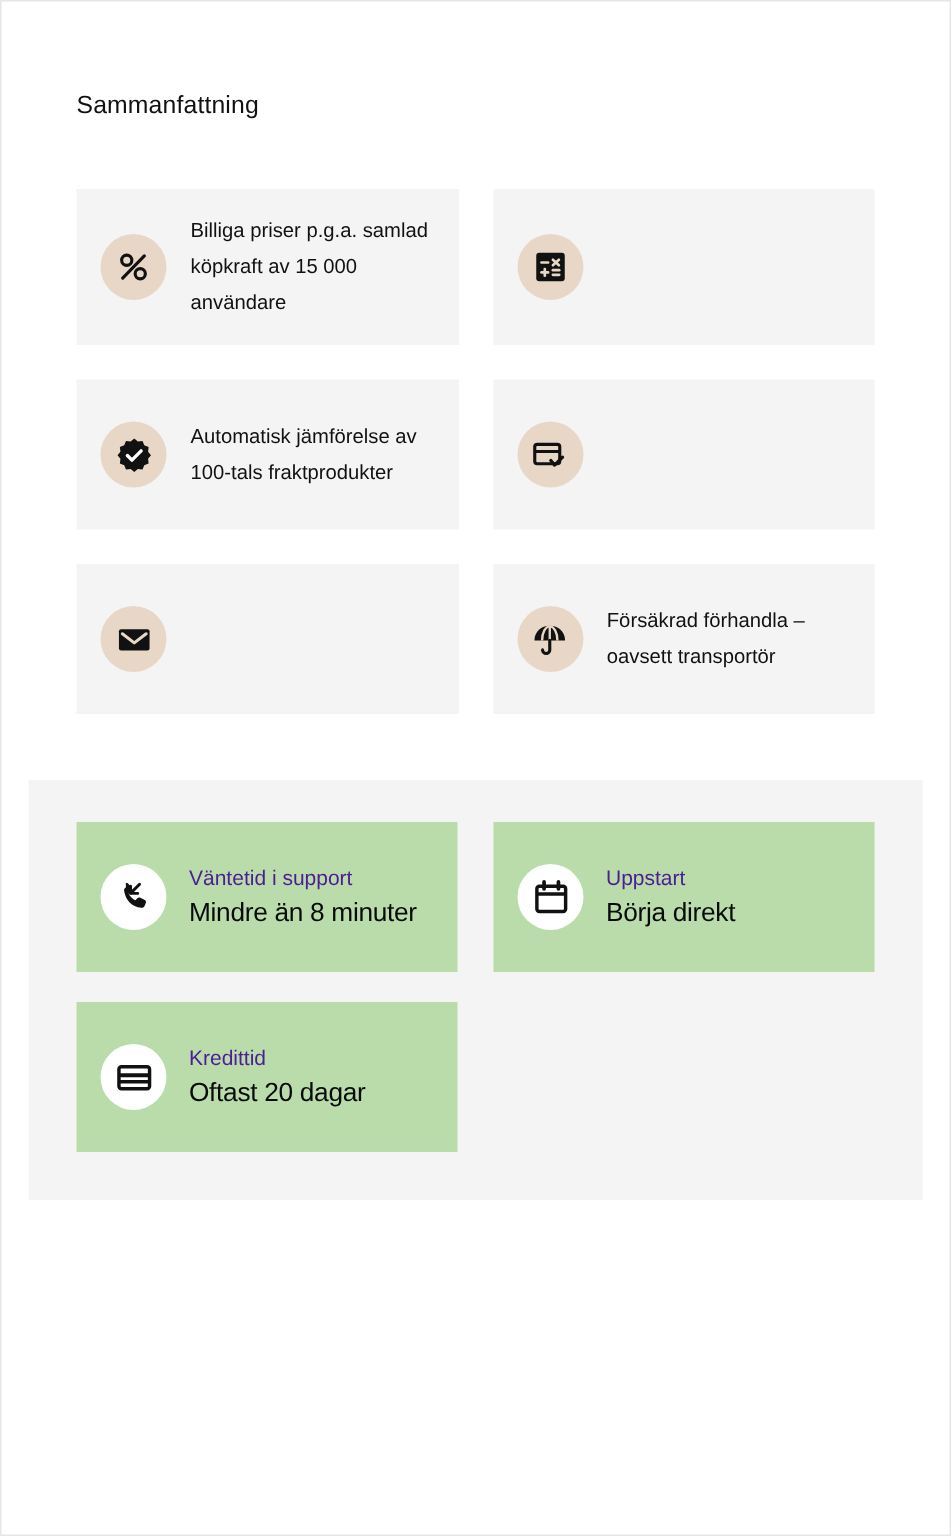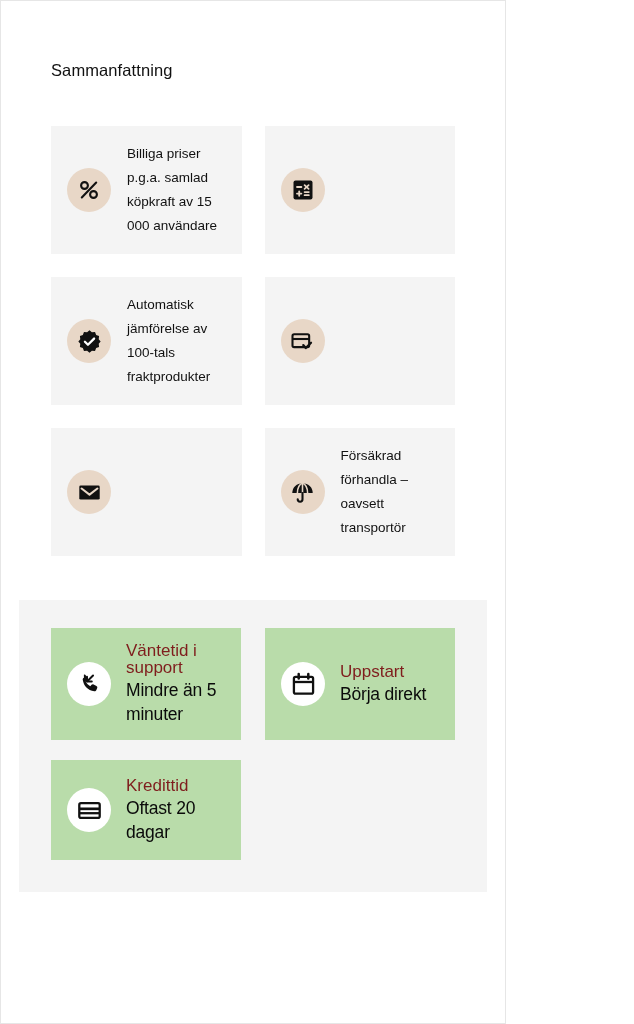--- a/index.html
+++ b/index.html
@@ -9,21 +9,21 @@
   }
   body {
     width: 634px;
     height: 1024px;
     font-family: "Liberation Sans", sans-serif;
     -webkit-font-smoothing: antialiased;
   }
   .page {
     position: relative;
     box-sizing: border-box;
-    width: 506px;
+    width: 634px;
     height: 1024px;
     background: #ffffff;
     border: 1px solid #e6e6e6;
     overflow: hidden;
   }
 
   
   .header {
     padding: 58px 50px 0 50px;
   }
@@ -110,23 +110,23 @@
     border-radius: 50%;
     background: #ffffff;
     display: flex;
     align-items: center;
     justify-content: center;
     margin-right: 15px;
   }
   .stat-icon svg { display: block; }
   .stat-body { min-width: 0; }
   .stat-label {
-    font-size: 17px;
+    font-size: 14px;
     line-height: 17px;
-    color: #7f1d1d;
+    color: #4c1d95;
     font-weight: 400;
     margin-bottom: 2px;
   }
   .stat-value {
     font-size: 17.5px;
     line-height: 24px;
     color: #0a0a0a;
     font-weight: 400;
     letter-spacing: -0.2px;
   }
@@ -238,21 +238,21 @@
       <div class="stat-card">
         <span class="stat-icon">
           <svg width="25" height="25" viewBox="0 0 24 24">
             <path fill="#111" d="M6.6 2.6c0.7-0.3 1.5 0 1.9 0.7l1.5 2.8c0.35 0.65 0.2 1.45-0.35 1.95L8.4 9.2c0.9 1.9 2.5 3.5 4.4 4.4l1.15-1.25c0.5-0.55 1.3-0.7 1.95-0.35l2.8 1.5c0.7 0.4 1 1.2 0.7 1.9l-0.8 1.9c-0.35 0.8-1.2 1.3-2.05 1.15C10.2 17.4 6.6 13.8 5.5 7.45c-0.15-0.85 0.35-1.7 1.15-2.05z"></path>
             <path d="M15.4 3.4L9.9 8.9" stroke="#111" stroke-width="1.9" stroke-linecap="round"></path>
             <path d="M9.6 4.6v4.6h4.6" stroke="#111" stroke-width="1.9" fill="none" stroke-linecap="round" stroke-linejoin="round"></path>
           </svg>
         </span>
         <div class="stat-body">
           <div class="stat-label">Väntetid i support</div>
-          <div class="stat-value">Mindre än 5 minuter</div>
+          <div class="stat-value">Mindre än 8 minuter</div>
         </div>
       </div>
 
       <div class="stat-card">
         <span class="stat-icon">
           <svg width="25" height="25" viewBox="0 0 24 24" fill="none">
             <rect x="2.8" y="4.6" width="18.4" height="16.2" rx="1.6" stroke="#111" stroke-width="2.2"></rect>
             <line x1="2.8" y1="9.6" x2="21.2" y2="9.6" stroke="#111" stroke-width="2.2"></line>
             <line x1="7.4" y1="1.9" x2="7.4" y2="6.3" stroke="#111" stroke-width="2.4" stroke-linecap="round"></line>
             <line x1="16.6" y1="1.9" x2="16.6" y2="6.3" stroke="#111" stroke-width="2.4" stroke-linecap="round"></line>

